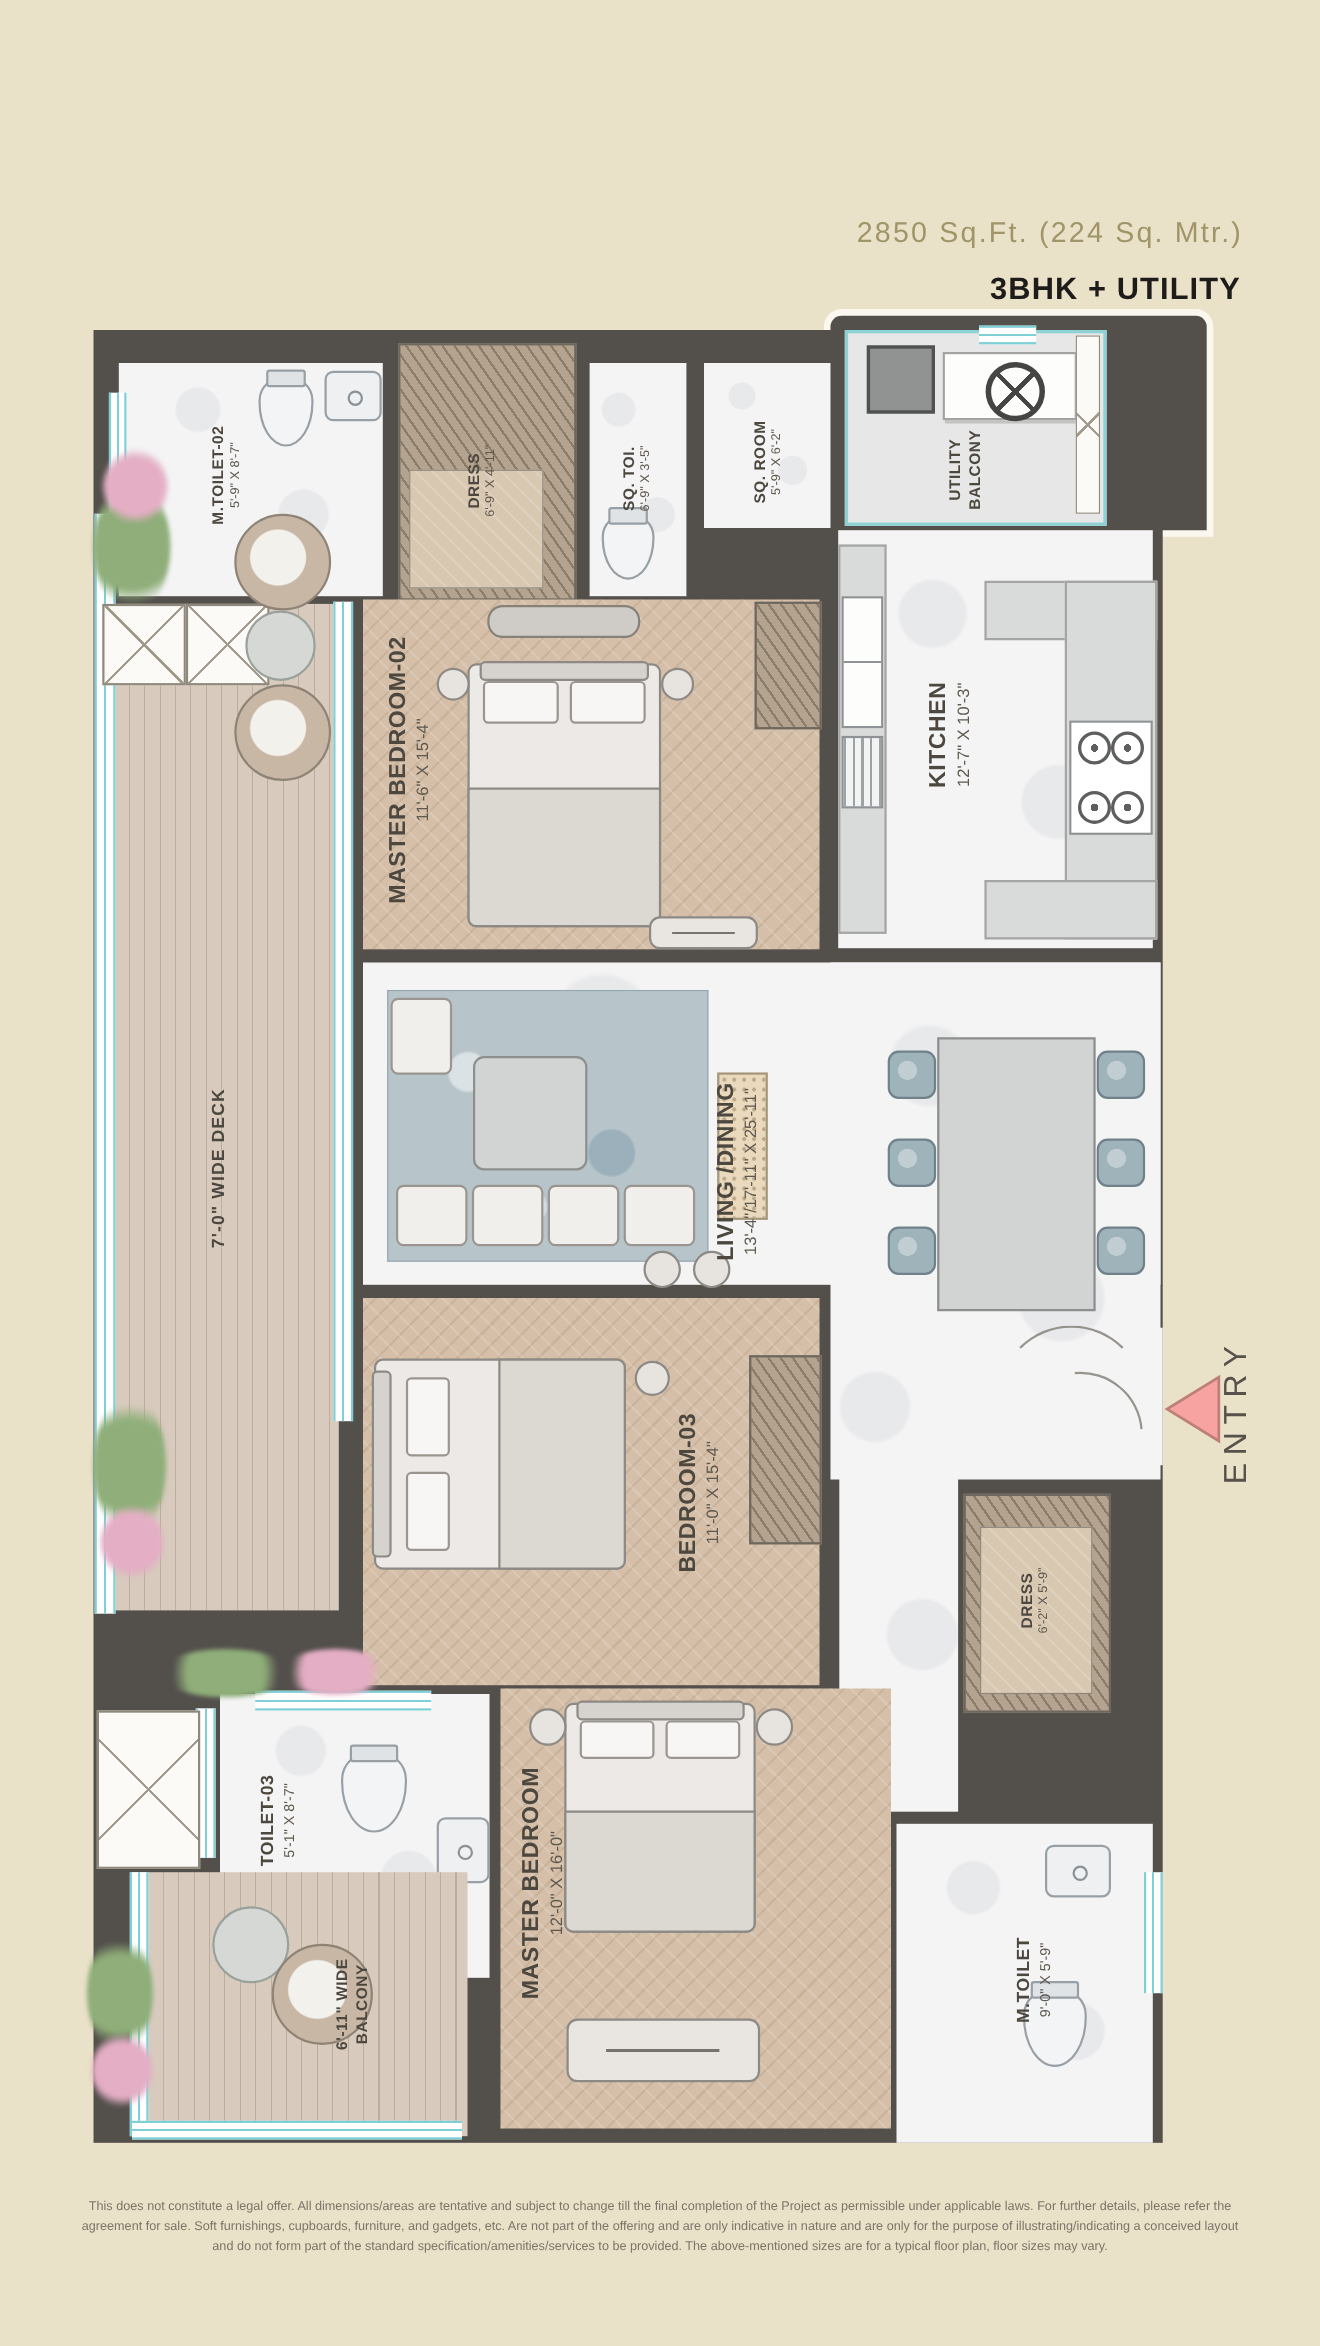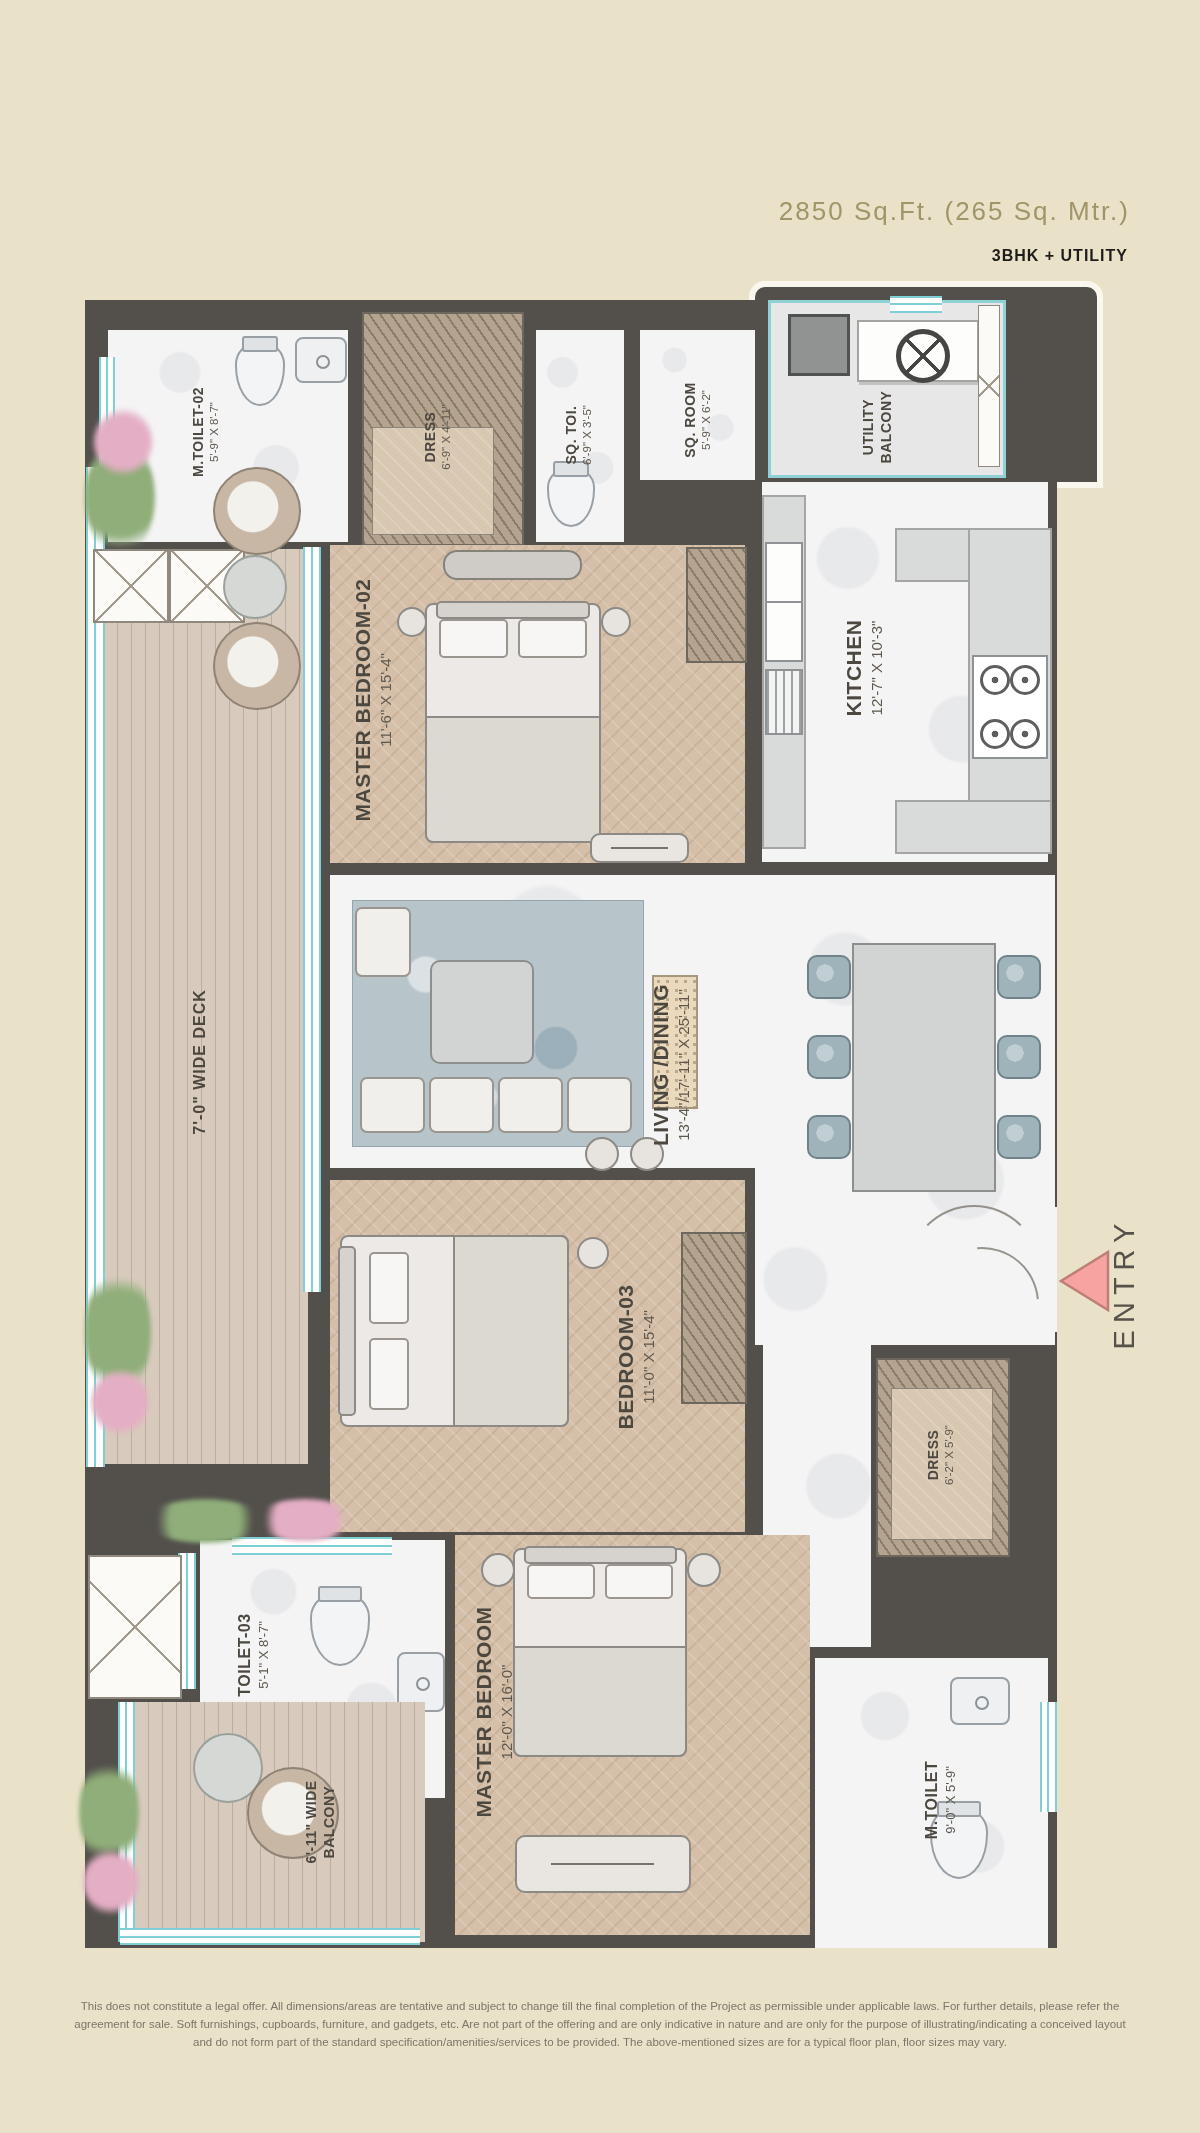--- a/index.html
+++ b/index.html
@@ -1,20 +1,20 @@
 <!DOCTYPE html>
 <html><head>
 <meta charset="utf-8">
 <style>
   html,body{margin:0;padding:0;}
   body{width:1200px;height:2133px;position:relative;background:#eae1c9;
        font-family:"Liberation Sans",sans-serif;overflow:hidden;}
   
   .hdr-area{position:absolute;top:196px;right:70px;font-size:26px;letter-spacing:2px;color:#a09568;}
-  .hdr-type{position:absolute;top:247px;right:72px;font-size:16px;font-weight:bold;color:#1d1c1a;letter-spacing:1px;text-align:right;}
+  .hdr-type{position:absolute;top:247px;right:72px;font-size:28px;font-weight:bold;color:#1d1c1a;letter-spacing:1px;text-align:right;}
   
   .plan{position:absolute;left:85px;top:287px;width:975px;height:1661px;}
   .protrusion{position:absolute;left:670px;top:0;width:342px;height:195px;background:#53504c;
               border-radius:10px 10px 0 0;box-shadow:0 0 0 6px #faf8ee;}
   .walls{position:absolute;left:0;top:13px;width:972px;height:1648px;background:#53504c;}
   
   .room{position:absolute;}
   .marble{background:#f4f4f5;background-image:radial-gradient(circle at 30% 20%,rgba(210,212,216,.35) 0 8%,transparent 9%),radial-gradient(circle at 70% 65%,rgba(205,207,212,.3) 0 10%,transparent 11%);}
   .herr{background-color:#d5bfa8;background-image:repeating-linear-gradient(45deg,rgba(255,255,255,.14) 0 2px,transparent 2px 13px),repeating-linear-gradient(-45deg,rgba(120,90,60,.12) 0 2px,transparent 2px 13px);}
   .deckwood{background-color:#d8cbbd;background-image:repeating-linear-gradient(90deg,rgba(115,98,82,.28) 0 1px,transparent 1px 14px);}
@@ -91,21 +91,21 @@
   
   .arc{position:absolute;border:2px solid rgba(120,115,105,.75);background:transparent;}
   .arc.q1{border-color:rgba(120,115,105,.75) transparent transparent transparent;border-radius:50%;}
   
   .disclaimer{position:absolute;left:70px;right:70px;top:1998px;text-align:center;
               font-size:11.5px;line-height:1.55;color:#7d7568;}
 </style>
 </head>
 <body>
 
-<div class="hdr-area">2850 Sq.Ft.  (265 Sq. Mtr.)</div>
+<div class="hdr-area">2850 Sq.Ft.  (224 Sq. Mtr.)</div>
 <div class="hdr-type">3BHK + UTILITY</div>
 
 <div class="plan">
 
   <div class="protrusion"></div>
   <div class="walls"></div>
 
   <div class="room deckwood" style="left:18px;top:262px;width:205px;height:915px;"></div>
   <div class="win-v" style="left:1px;top:180px;width:15px;height:1000px;"></div>
   <div class="win-v" style="left:218px;top:260px;width:14px;height:745px;"></div>

